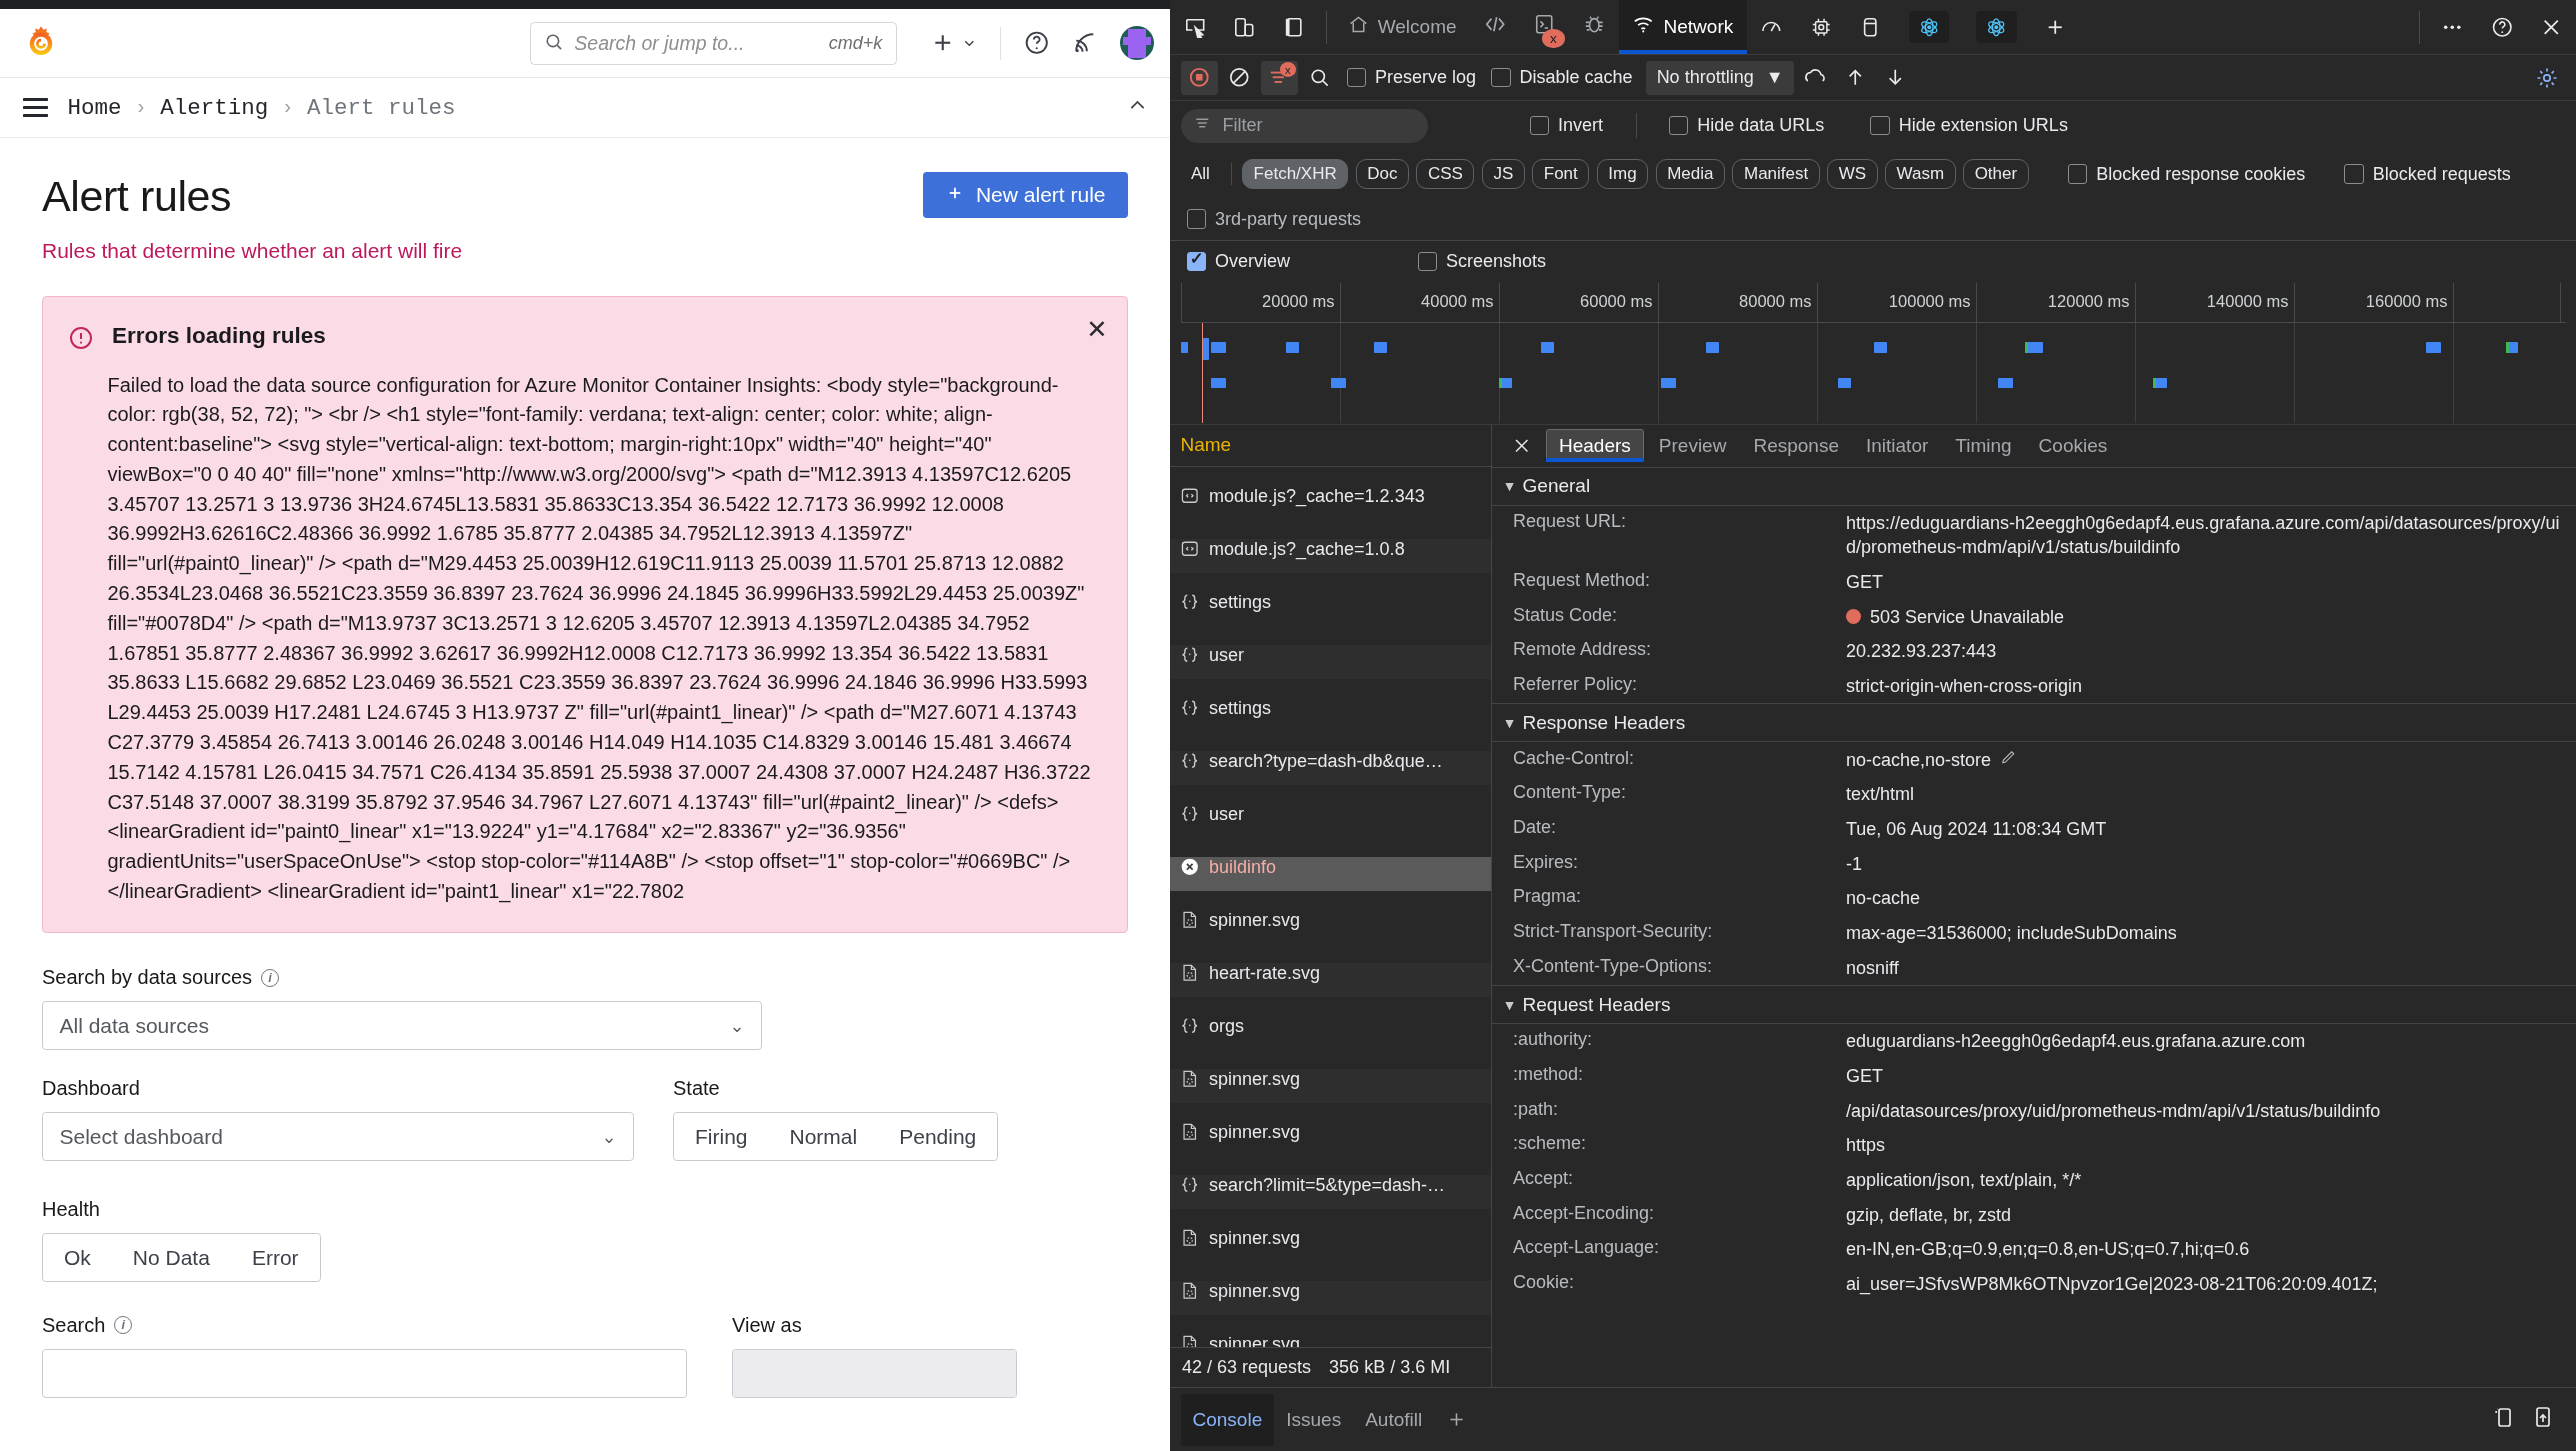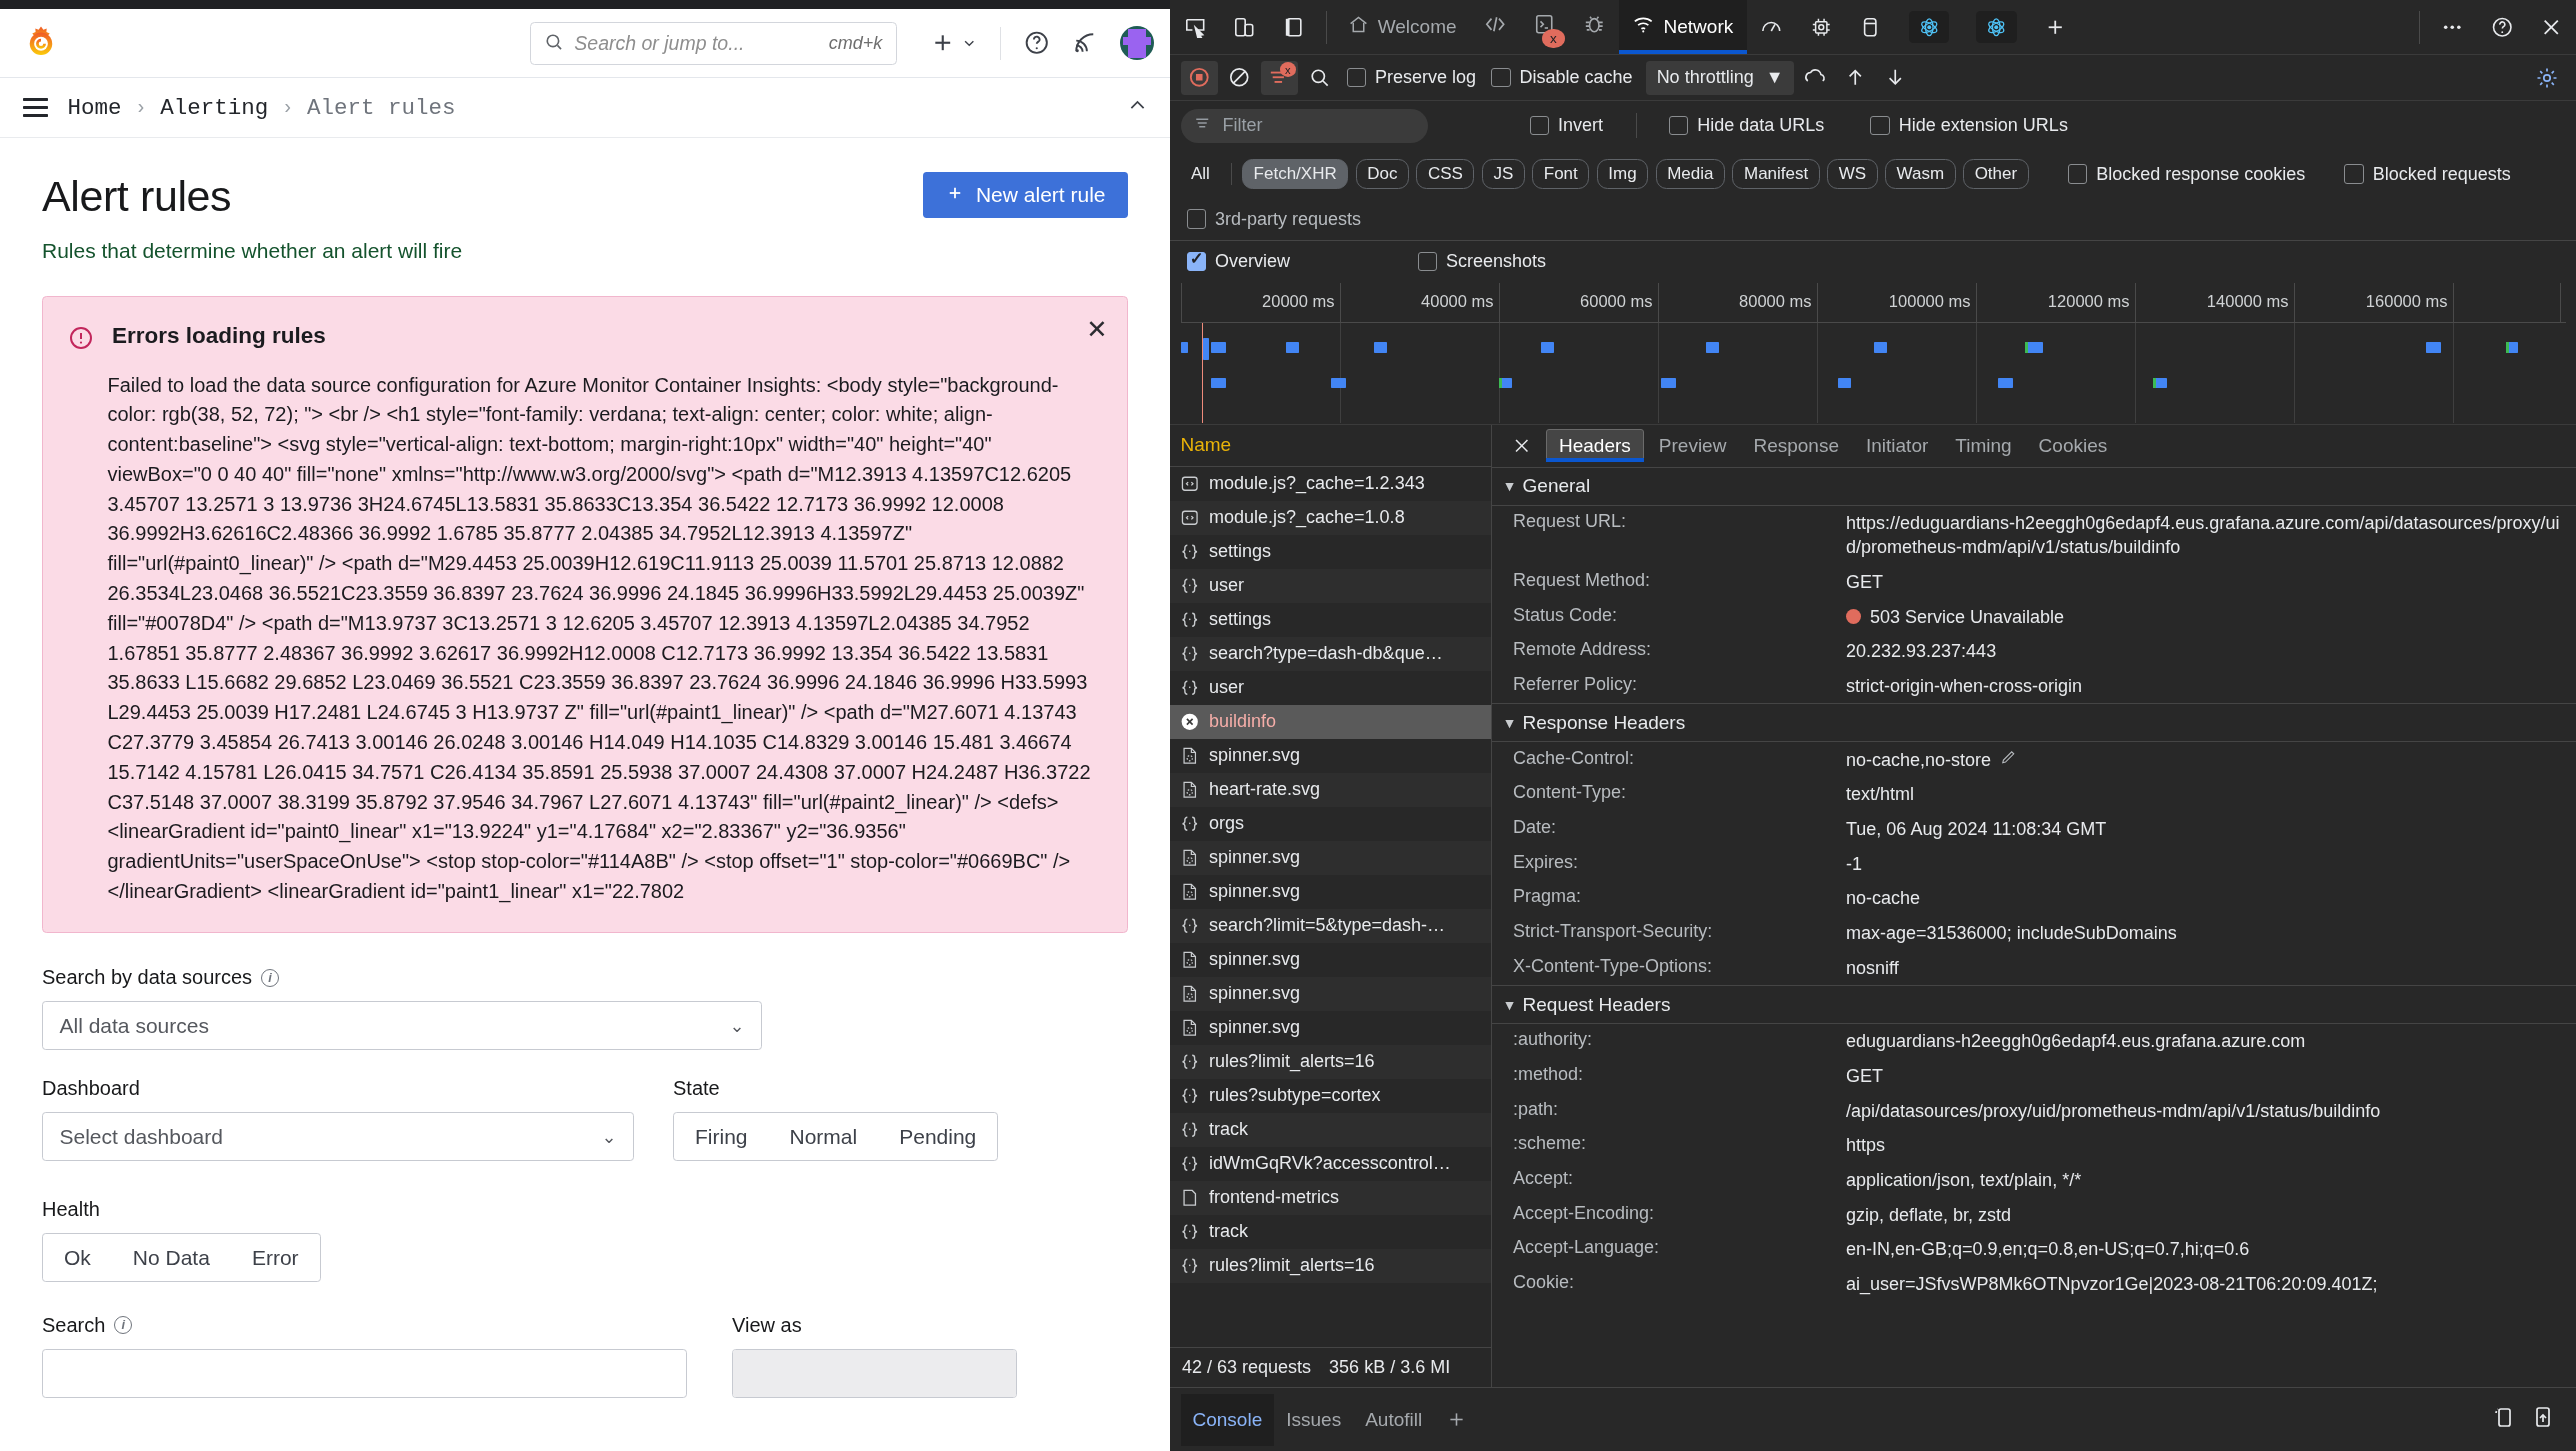--- a/index.html
+++ b/index.html
@@ -58,21 +58,21 @@
   .hamburger i { display: block; height: 3px; background: #23262b; border-radius: 0.7px; }
   .crumbs { display: flex; align-items: center; gap: 13.5px; font-size: 22.5px; }
   .crumbs a { color: #23262b; text-decoration: none; }
   .crumbs .sep { color: #9aa0a6; font-size: 19.5px; }
   .crumbs .cur { color: #6f747c; }
   .collapse-caret { margin-left: auto; color: #3d4149; }
 
   .gf-body { padding: 34px 42px 0 42px; }
   .gf-title-row { display: flex; align-items: flex-start; }
   .gf-h1 { font-size: 43px; font-weight: 400; color: #18191b; letter-spacing: -0.4px; }
-  .gf-sub { font-size: 21px; color: #14532d; margin-top: 18px; }
+  .gf-sub { font-size: 21px; color: #be185d; margin-top: 18px; }
   .btn-primary {
     margin-left: auto; background: #3d71d9; color: #fff;
     border: none; border-radius: 3.7px; height: 46px;
     padding: 0 22.5px; font-size: 21px; display: flex;
     align-items: center; gap: 12px; cursor: pointer;
     font-family: "Liberation Sans", sans-serif;
   }
 
   .alert-box {
     margin-top: 33px; background: #fbdbe6; border: 0.7px solid #f1b6cd;
@@ -227,23 +227,23 @@
     width: 322px; flex: 0 0 322px; background: #282828;
     display: flex; flex-direction: column; border-right: 0.7px solid #454545;
   }
   .req-header {
     height: 42px; display: flex; align-items: center; padding: 0 10.5px;
     font-size: 19px; color: #eab308; border-bottom: 0.7px solid #454545;
     background: #282828;
   }
   .req-rows { flex: 1; overflow: hidden; }
   .req-row {
-    height: 34px; display: flex; align-items: center; gap: 9px;
+    height: 34px; display: flex; gap: 9px;
     padding: 0 9px; font-size: 18px; color: #e8eaed; cursor: pointer;
-    white-space: nowrap; overflow: hidden;
+    white-space: nowrap; overflow: hidden; margin-top: 19px;
   }
   .req-row:nth-child(even) { background: #2e2e2e; }
   .req-row.selected { background: #5a5a5a; color: #f6aea9; }
   .req-row .nm { overflow: hidden; text-overflow: ellipsis; }
   .ricon { flex: 0 0 auto; width: 21px; height: 21px; display: flex; align-items: center; justify-content: center; }
   .req-status {
     height: 40px; display: flex; align-items: center; gap: 18px;
     padding: 0 12px; font-size: 18px; border-top: 0.7px solid #454545;
     background: #282828; color: #e8eaed; white-space: nowrap; overflow: hidden;
   }

